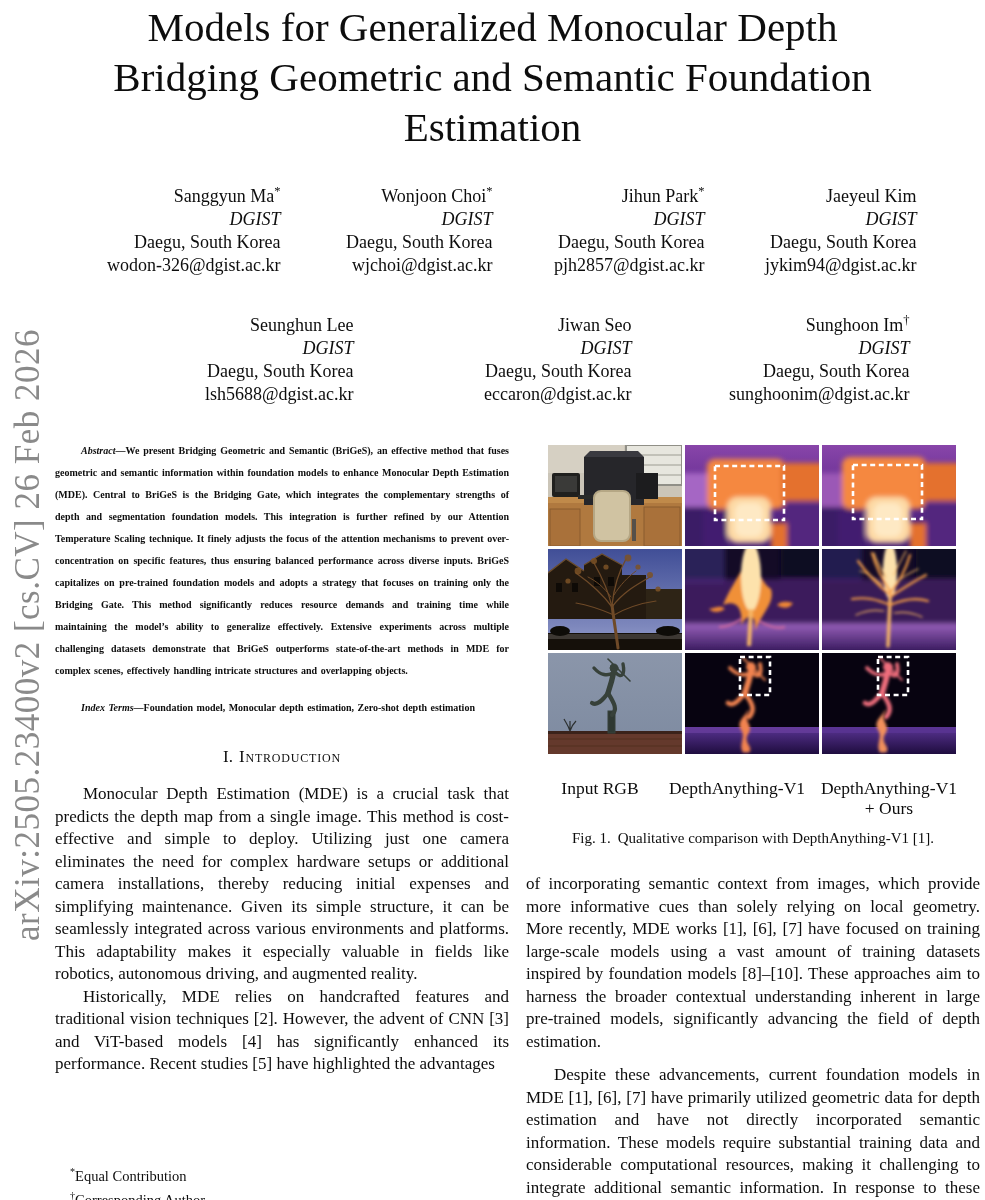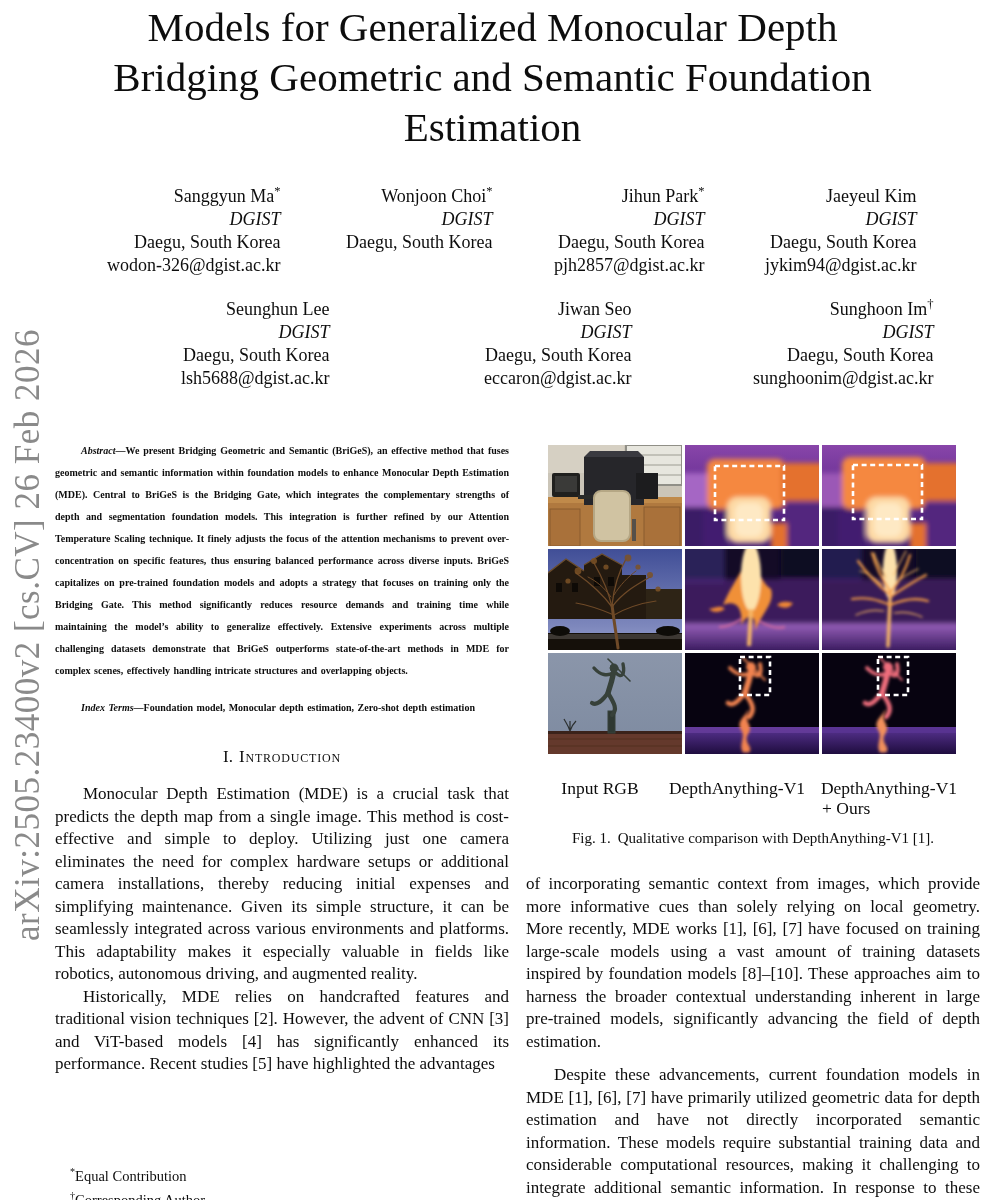--- a/index.html
+++ b/index.html
@@ -13,21 +13,21 @@
   .arxiv {
     position:absolute; top:941px; left:8px;
     transform:rotate(-90deg); transform-origin:0 0;
     white-space:nowrap; font-size:35px; color:#8a8a8a; letter-spacing:0.5px;
   }
 
   
   .title { padding-top:2px; text-align:center; font-size:41px; line-height:50px; }
   .authors-row { display:flex; justify-content:center; }
   .authors-row.r1 { margin-top:28px; }
-  .authors-row.r2 { margin-top:16px;gap:24px; }
+  .authors-row.r2 { margin-top:32px; }
   .author { text-align:right; font-size:18px; line-height:23px; }
   .authors-row.r1 .author { width:212px; }
   .authors-row.r2 .author { width:278px; }
   .author .affil { font-style:italic; }
   .author sup { font-size:70%; }
 
   
   .columns { position:absolute; top:440px; left:55px; width:925px; display:flex; gap:17px; }
   .col { width:454px; }
 
@@ -46,21 +46,21 @@
   .para.no-indent { text-indent:0; }
   .col-left .para:first-of-type { margin-top:16px; }
   .para.gap-top { margin-top:11px; }
 
   
   .fig-grid { display:grid; grid-template-columns:repeat(3,134px); grid-auto-rows:101px; gap:3px; margin:5px 0 0 22px; }
   .fig-grid svg { display:block; width:134px; height:101px; }
   .fig-labels { display:flex; gap:18px; margin-left:22px; width:408px; margin-top:24px; }
   .fig-label { width:134px; display:flex; justify-content:center; font-size:17.5px; line-height:20px; white-space:nowrap; }
   .fig-sub { width:408px; margin-left:22px; display:flex; }
-  .fig-sub span { width:134px; margin-left:274px; font-size:17.5px; line-height:20px; }
+  .fig-sub span { width:134px; margin-left:274px; text-align:center; font-size:17.5px; line-height:20px; }
   .fig-caption { margin-top:12px; text-align:center; font-size:15px; }
   .fig-caption .cap-lead { margin-right:7px; }
 
   
   .footnotes { position:absolute; left:70px; top:1162px; font-size:14.5px; line-height:19px; }
   .footnotes sup { font-size:70%; }
 </style>
 </head>
 <body>
 
@@ -111,20 +111,21 @@
     <div class="author">
       <div><span>Sanggyun Ma</span><sup>*</sup></div>
       <div class="affil">DGIST</div>
       <div>Daegu, South Korea</div>
       <div>wodon-326@dgist.ac.kr</div>
     </div>
     <div class="author">
       <div><span>Wonjoon Choi</span><sup>*</sup></div>
       <div class="affil">DGIST</div>
       <div>Daegu, South Korea</div>
+      <div>wjchoi@dgist.ac.kr</div>
     </div>
     <div class="author">
       <div><span>Jihun Park</span><sup>*</sup></div>
       <div class="affil">DGIST</div>
       <div>Daegu, South Korea</div>
       <div>pjh2857@dgist.ac.kr</div>
     </div>
     <div class="author">
       <div><span>Jaeyeul Kim</span><sup></sup></div>
       <div class="affil">DGIST</div>

